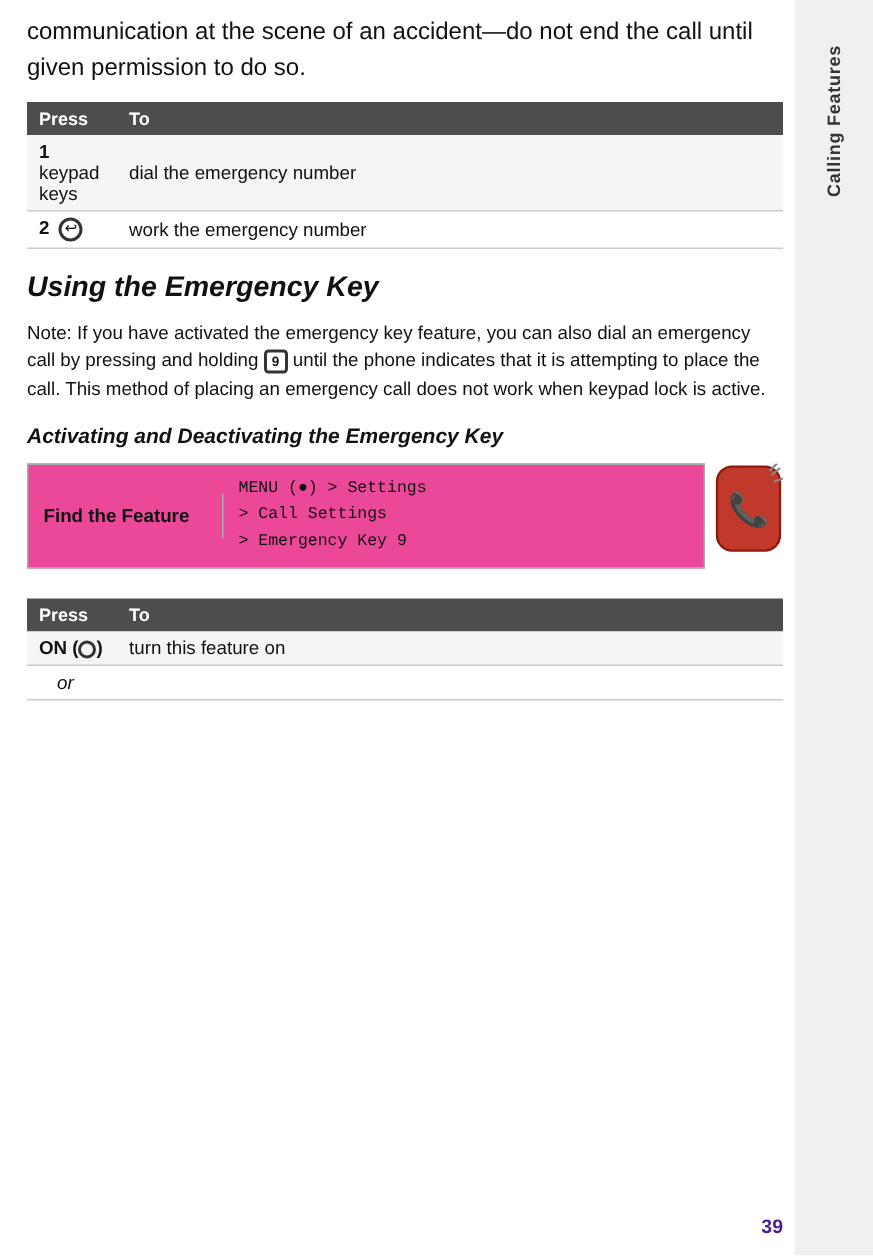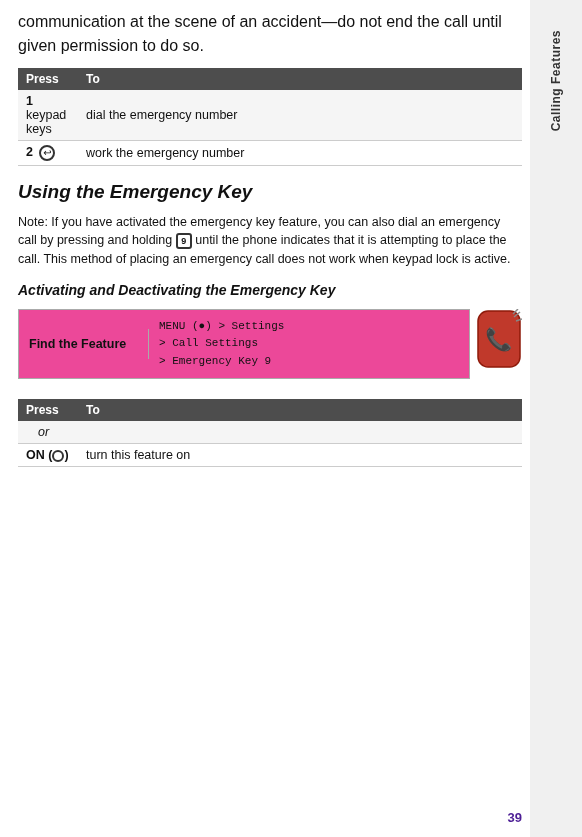--- a/index.html
+++ b/index.html
@@ -242,29 +242,29 @@
 
   <table class="press-table">
     <thead>
       <tr>
         <th>Press</th>
         <th>To</th>
       </tr>
     </thead>
     <tbody>
       <tr>
-        <td class="sub-row-indent">or</td>
-        <td></td>
-      </tr>
-      <tr>
         <td>
           <span class="bold-cell">ON (</span><span style="display:inline-block; width:12px; height:12px; border-radius:50%; border:2px solid #333; vertical-align:middle;"></span><span class="bold-cell">)</span>
         </td>
         <td>turn this feature on</td>
       </tr>
+      <tr>
+        <td class="sub-row-indent">or</td>
+        <td></td>
+      </tr>
     </tbody>
   </table>
 
 </div>
 
 <div class="sidebar">
   <div class="sidebar-text">Calling Features</div>
 </div>
 
 <div class="page-number">39</div>

